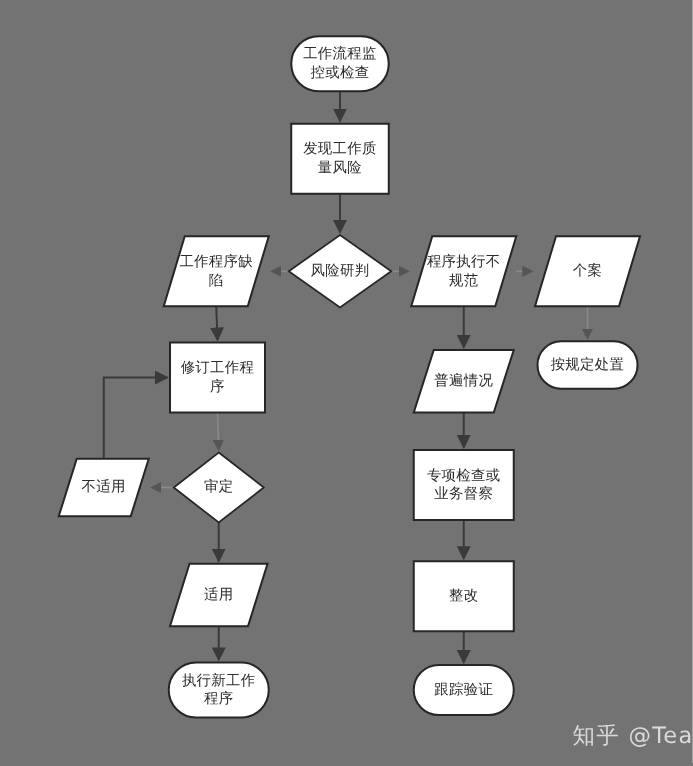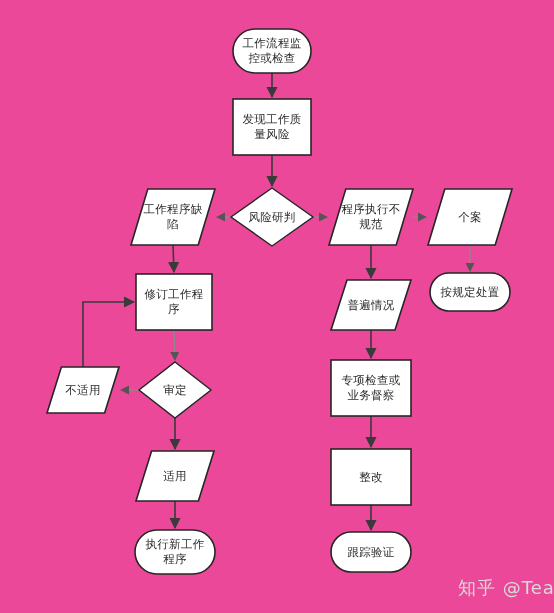--- a/index.html
+++ b/index.html
@@ -13,21 +13,21 @@
     position: relative;
     overflow: hidden;
     font-family: "DejaVu Sans", "Liberation Sans", sans-serif;
   }
   #flowchart-root {
     position: absolute;
     left: 0;
     top: 0;
     width: 554px;
     height: 613px;
-    background: #ec4899;
+    background: #737373;
   }
   svg.flow-canvas {
     position: absolute;
     left: 0;
     top: 0;
     width: 554px;
     height: 613px;
     display: block;
   }
   .node-shape {

